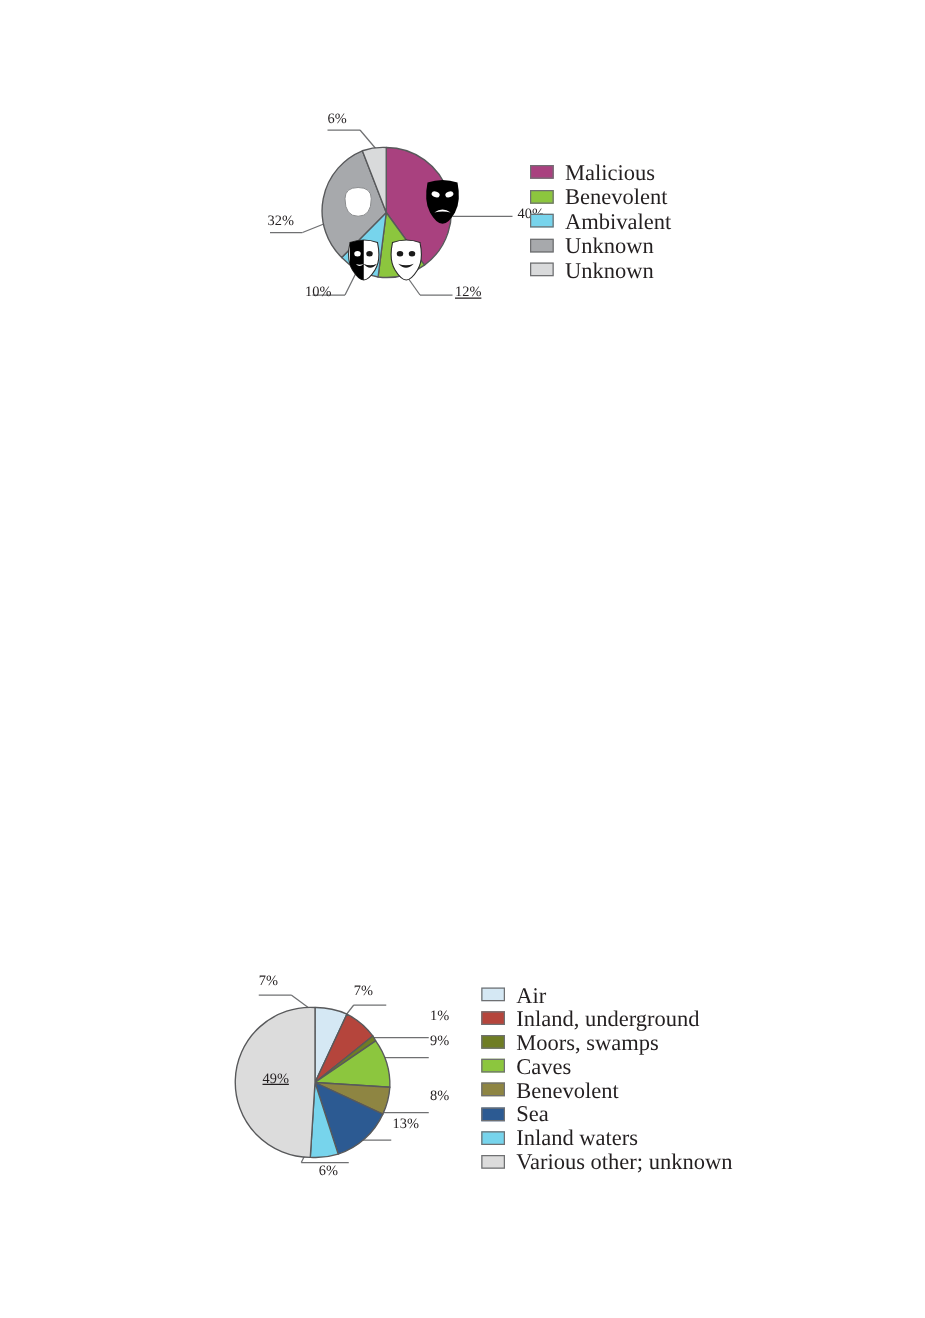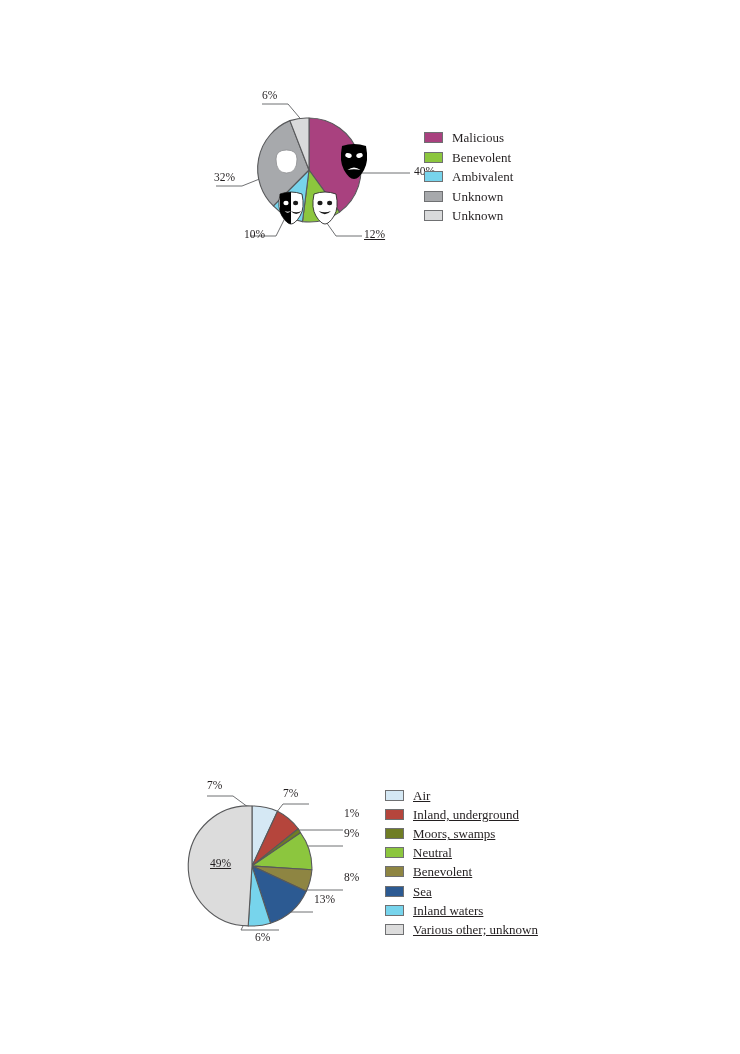--- a/index.html
+++ b/index.html
@@ -42,31 +42,31 @@
   }
   #legend-habitats {
     left: 385px;
     top: 786px;
   }
   .legend-row {
     display: flex;
     align-items: center;
   }
   #legend-masks .legend-row { height: 19.5px; }
-  #legend-habitats .legend-row { height: 19.1px; text-decoration: underline; }
+  #legend-habitats .legend-row { height: 19.1px; }
   .legend-swatch {
     width: 19px;
     height: 11px;
     border: 1px solid #6f7072;
     box-sizing: border-box;
     flex: 0 0 auto;
   }
   .legend-label {
     margin-left: 9px;
-    font-size: 13px;
+    font-size: 18px;
     line-height: 1;
     white-space: nowrap;
     color: #231f20;
   }
   .pct-label {
     position: absolute;
     font-size: 11.5px;
     line-height: 1;
     color: #231f20;
     white-space: nowrap;
@@ -238,21 +238,21 @@
   <div class="legend-row">
     <span class="legend-swatch" style="background:#b5453c;"></span>
     <span class="legend-label">Inland, underground</span>
   </div>
   <div class="legend-row">
     <span class="legend-swatch" style="background:#6f7d24;"></span>
     <span class="legend-label">Moors, swamps</span>
   </div>
   <div class="legend-row">
     <span class="legend-swatch" style="background:#8cc63e;"></span>
-    <span class="legend-label">Neutral</span>
+    <span class="legend-label">Caves</span>
   </div>
   <div class="legend-row">
     <span class="legend-swatch" style="background:#8e8542;"></span>
     <span class="legend-label">Benevolent</span>
   </div>
   <div class="legend-row">
     <span class="legend-swatch" style="background:#2c5a92;"></span>
     <span class="legend-label">Sea</span>
   </div>
   <div class="legend-row">

